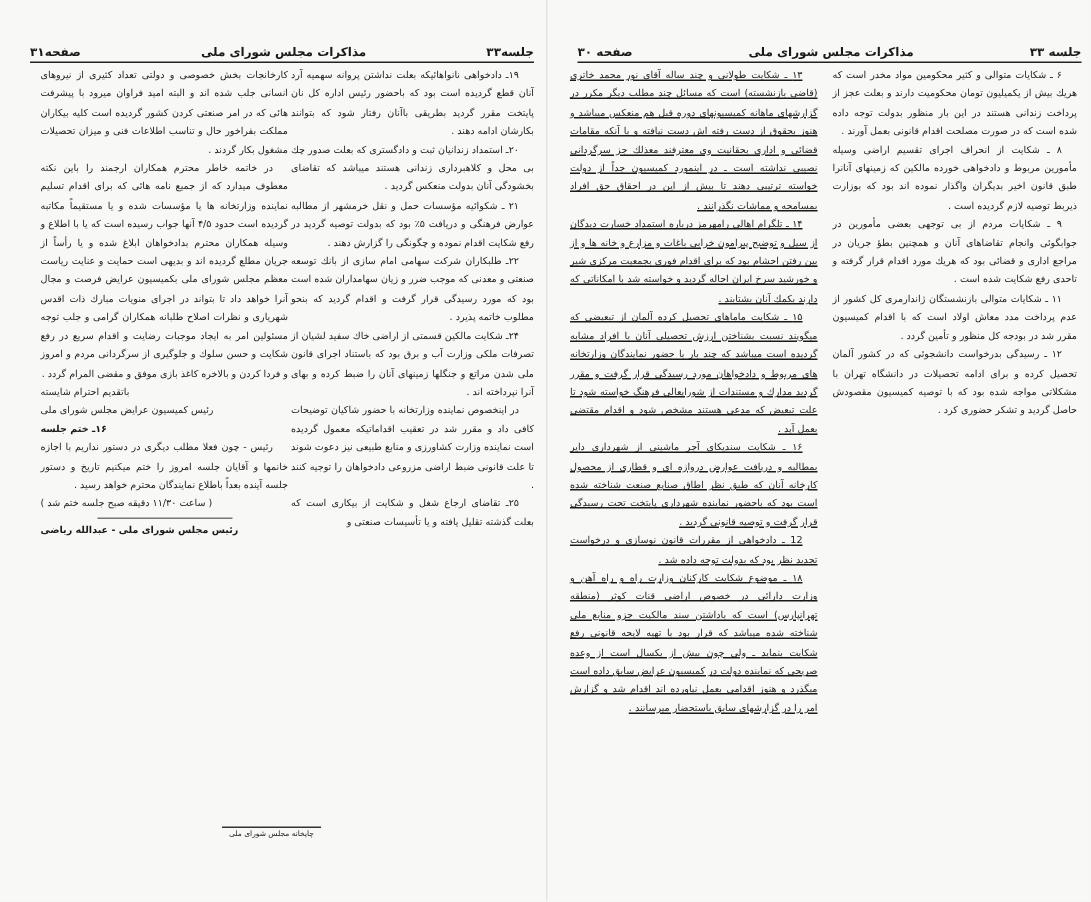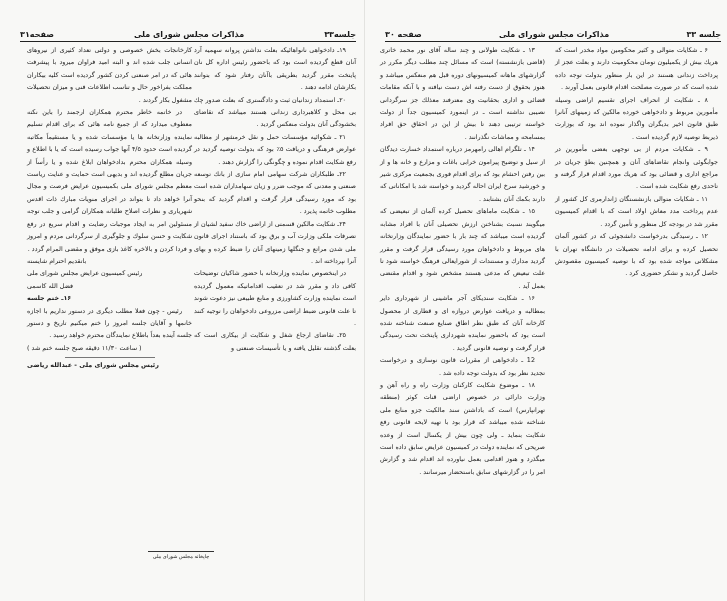--- a/index.html
+++ b/index.html
@@ -46,21 +46,21 @@
       font-size: 6.4px;
       line-height: 12.4px;
     }
     .col p { margin: 0; text-indent: 10px; }
     .col p.noindent { text-indent: 0; }
     .col .center { text-align: left; text-indent: 0; }
     .col .bold { font-weight: bold; }
     .page-left .col-a { right: 8px; width: 162px; }   
     .page-left .col-b { right: 172px; width: 165px; } 
     .page-right .col-a { right: 10px; width: 163px; }
-    .page-right .col-b { right: 183px; width: 165px; }
+    .page-right .col-b { right: 183px; width: 165px; text-decoration: underline; }
     .sign-rule {
       width: 90px;
       margin: 3px auto 1px auto;
       border-top: 1px solid #777;
     }
     .footer {
       position: absolute;
       left: 148px;
       top: 551px;
       width: 66px;
@@ -89,21 +89,20 @@
     <p>۲۴ـ شکایت مالکین قسمتی از اراضی خاك سفید لشیان از تصرفات ملکی وزارت آب و برق بود که باستناد اجرای قانون ملی شدن مراتع و جنگلها زمینهای آنان را ضبط کرده و بهای آنرا نپرداخته اند .</p>
     <p>در اینخصوص نماینده وزارتخانه با حضور شاکیان توضیحات کافی داد و مقرر شد در تعقیب اقداماتیکه معمول گردیده است نماینده وزارت کشاورزی و منابع طبیعی نیز دعوت شوند تا علت قانونی ضبط اراضی مزروعی دادخواهان را توجیه کنند .</p>
     <p>۲۵ـ تقاضای ارجاع شغل و شکایت از بیکاری است که بعلت گذشته تقلیل یافته و یا تأسیسات صنعتی و</p>
   </div>
 
   <div class="col col-b">
     <p class="noindent">کارخانجات بخش خصوصی و دولتی تعداد کثیری از نیروهای انسانی جلب شده اند و البته امید فراوان میرود با پیشرفت هائی که در امر صنعتی کردن کشور گردیده است کلیه بیکاران مملکت بفراخور حال و تناسب اطلاعات فنی و میزان تحصیلات مشغول بکار گردند .</p>
     <p>در خاتمه خاطر محترم همکاران ارجمند را باین نکته معطوف میدارد که از جمیع نامه هائی که برای اقدام تسلیم نماینده وزارتخانه ها یا مؤسسات شده و یا مستقیماً مکاتبه گردیده است حدود ۴/۵ آنها جواب رسیده است که یا با اطلاع و وسیله همکاران محترم بدادخواهان ابلاغ شده و یا رأساً از جریان مطلع گردیده اند و بدیهی است حمایت و عنایت ریاست معظم مجلس شورای ملی بکمیسیون عرایض فرصت و مجال آنرا خواهد داد تا بتواند در اجرای منویات مبارك ذات اقدس شهریاری و نظرات اصلاح طلبانه همکاران گرامی و جلب توجه مسئولین امر به ایجاد موجبات رضایت و اقدام سریع در رفع شکایت و حسن سلوك و جلوگیری از سرگردانی مردم و امروز و فردا کردن و بالاخره کاغذ بازی موفق و مقضی المرام گردد .</p>
     <p class="center">باتقدیم احترام شایسته</p>
     <p class="center">رئیس کمیسیون عرایض مجلس شورای ملی</p>
-    <p class="center">فضل الله کاسمی</p>
     <p class="center bold">۱۶ـ ختم جلسه</p>
     <p>رئیس - چون فعلا مطلب دیگری در دستور نداریم با اجازه خانمها و آقایان جلسه امروز را ختم میکنیم تاریخ و دستور جلسه آینده بعداً باطلاع نمایندگان محترم خواهد رسید .</p>
     <p class="center">( ساعت ۱۱/۳۰ دقیقه صبح جلسه ختم شد )</p>
     <div class="sign-rule"></div>
     <p class="center bold">رئیس مجلس شورای ملی - عبدالله ریاضی</p>
   </div>
 
   <div class="footer">چاپخانه مجلس شورای ملی</div>
 </div>
 

